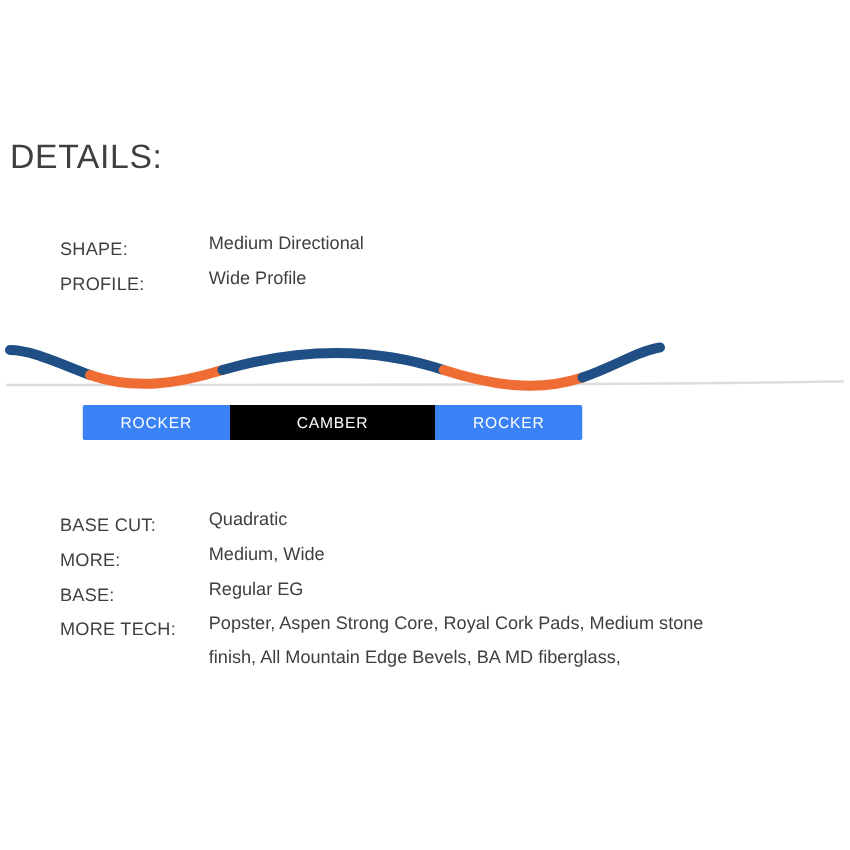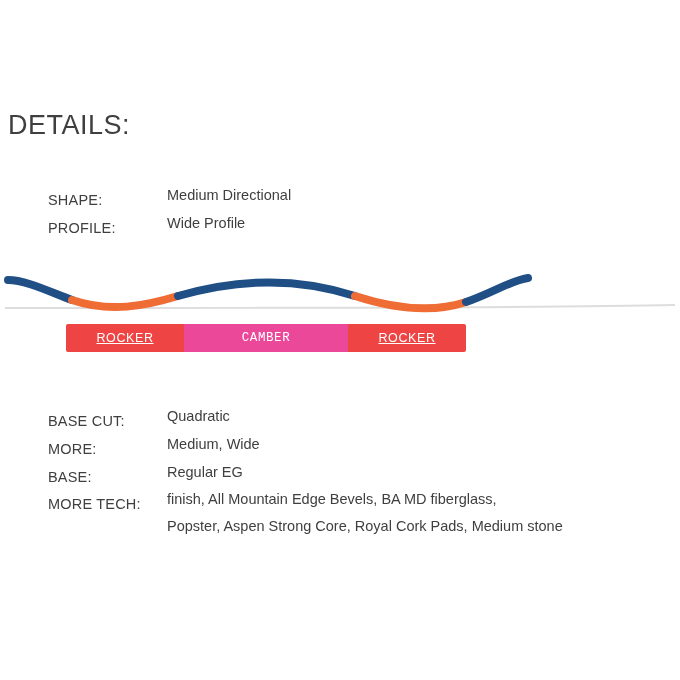--- a/index.html
+++ b/index.html
@@ -84,28 +84,26 @@
     height: 28px;
     display: flex;
     align-items: center;
     justify-content: center;
     font-size: 12.5px;
     color: #ffffff;
     letter-spacing: 0.6px;
     font-weight: 400;
   }
   .zone.rocker {
-    background: #ef4444;
+    background: #3b82f6;
     flex: 0 0 118px;
-    text-decoration: underline;
   }
   .zone.camber {
-    background: #ec4899;
+    background: #000000;
     flex: 1 1 auto;
-    font-family: Liberation Mono, monospace;
   }
 </style>
 </head>
 <body>
 
 <div class="page">
 
   <div class="details-title">DETAILS:</div>
 
   <div class="spec-row" style="top:182px;">
@@ -148,18 +146,18 @@
     <span class="spec-value">Medium, Wide</span>
   </div>
   <div class="spec-row" style="top:459px;">
     <span class="spec-label">BASE:</span>
     <span class="spec-value">Regular EG</span>
   </div>
 
   <div class="spec-row" style="top:486px;">
     <span class="spec-label">MORE TECH:</span>
     <span class="spec-value">
+      <span class="vline">Popster, Aspen Strong Core, Royal Cork Pads, Medium stone</span>
       <span class="vline">finish, All Mountain Edge Bevels, BA MD fiberglass,</span>
-      <span class="vline">Popster, Aspen Strong Core, Royal Cork Pads, Medium stone</span>
     </span>
   </div>
 
 </div>
 
 </body></html>

